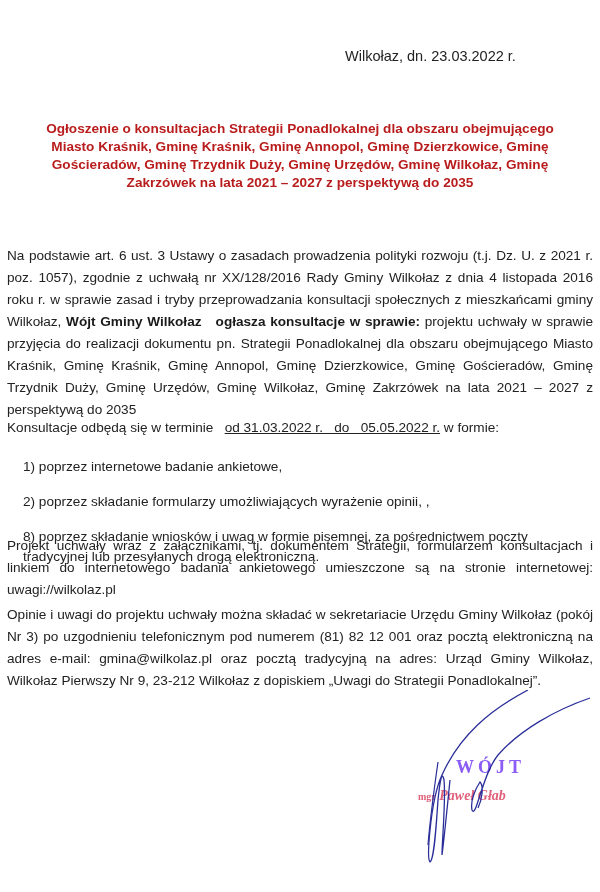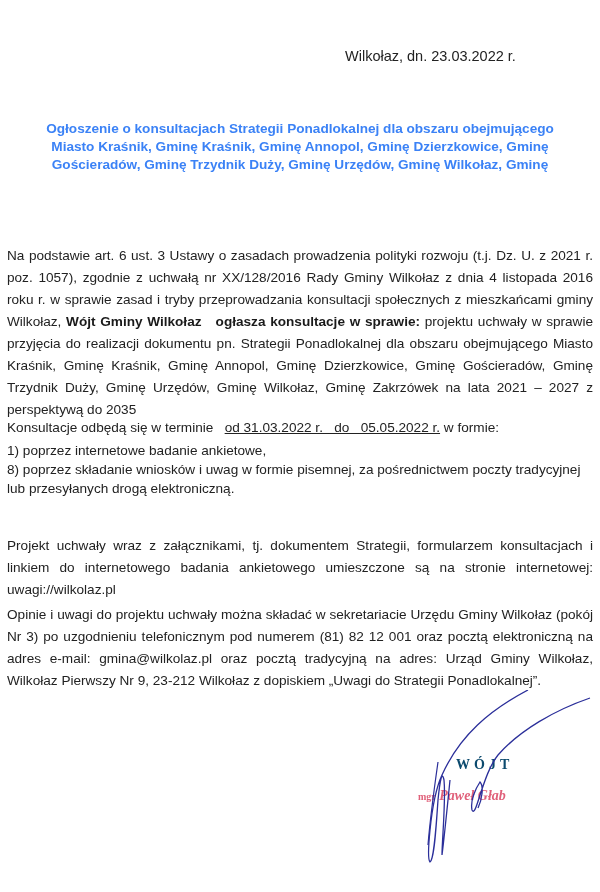--- a/index.html
+++ b/index.html
@@ -8,76 +8,78 @@
     font-family: "Liberation Sans", sans-serif; color: #1e1e1e;
   }
   .page { position: absolute; left: 0; top: 0; width: 600px; height: 892px; padding-left: 48px; }
   .date {
     position: absolute; left: 345px; top: 48px;
     font-size: 14.5px; color: #222;
   }
   .title {
     position: absolute; left: 8px; top: 120px; width: 584px;
     text-align: center; font-weight: bold; font-size: 13.6px; line-height: 18px;
-    color: #3b82f6;
+    color: #b91c1c;
   }
   .para {
     position: absolute; left: 7px; width: 586px;
     font-size: 13.6px; line-height: 22px; color: #222;
   }
   .justify { text-align: justify; text-align-last: left; }
   .p1 { top: 245px; }
   .p2 { top: 382px; margin-top: 35px; }
   .list { position: absolute; left: 7px; top: 441px; width: 586px; font-size: 13.6px; line-height: 19.2px; color:#222; }
-  .list div { margin: 0; }
+  .list div { margin: 16px; }
   .p3 { top: 535px; }
   .p4 { top: 604px; }
   b { font-weight: bold; color: #1a1a1a; }
   .u { text-decoration: underline; }
   .sig { position: absolute; left: 380px; top: 690px; width: 220px; height: 202px; }
   .stamp1 {
     position: absolute; left: 456px; top: 757px;
-    font-family: "Liberation Serif", serif; font-weight: bold; font-size: 14px;
-    letter-spacing: 4px; color: #0c4a6e;
+    font-family: "Liberation Serif", serif; font-weight: bold; font-size: 18px;
+    letter-spacing: 4px; color: #8b5cf6;
   }
   .stamp2 {
     position: absolute; left: 418px; top: 788px;
     font-family: "Liberation Serif", serif; font-weight: bold; font-style: italic; font-size: 14px;
     color: #e0607a;
   }
   .stamp2 .small { font-size: 10px; font-style: normal; }
 </style>
 </head>
 <body>
 
 <div class="page">
 
   <div class="date">Wilkołaz, dn. 23.03.2022 r.</div>
 
   <div class="title">
     <div>Ogłoszenie o konsultacjach Strategii Ponadlokalnej dla obszaru obejmującego</div>
     <div>Miasto Kraśnik, Gminę Kraśnik, Gminę Annopol, Gminę Dzierzkowice, Gminę</div>
     <div>Gościeradów, Gminę Trzydnik Duży, Gminę Urzędów, Gminę Wilkołaz, Gminę</div>
+    <div>Zakrzówek na lata 2021 – 2027 z perspektywą do 2035</div>
   </div>
 
   <div class="para p1 justify">
     <span>Na podstawie art. 6 ust. 3 Ustawy o zasadach prowadzenia polityki rozwoju (t.j. Dz. U. z 2021 r. poz. 1057), zgodnie z uchwałą nr XX/128/2016 Rady Gminy Wilkołaz z dnia 4 listopada 2016 roku r. w sprawie zasad i tryby przeprowadzania konsultacji społecznych z mieszkańcami gminy Wilkołaz,</span>
     <b>Wójt Gminy Wilkołaz</b>&nbsp;&nbsp;
     <b>ogłasza konsultacje w sprawie:</b>
     <span>projektu uchwały w sprawie przyjęcia do realizacji dokumentu pn. Strategii Ponadlokalnej dla obszaru obejmującego Miasto Kraśnik, Gminę Kraśnik, Gminę Annopol, Gminę Dzierzkowice, Gminę Gościeradów, Gminę Trzydnik Duży, Gminę Urzędów, Gminę Wilkołaz, Gminę Zakrzówek na lata 2021 – 2027 z perspektywą do 2035</span>
   </div>
 
   <div class="para p2">
     <span>Konsultacje odbędą się w terminie</span>&nbsp;&nbsp;
     <span class="u" style="white-space:pre">od 31.03.2022 r.   do   05.05.2022 r.</span>
     <span>w formie:</span>
   </div>
 
   <div class="list">
     <div>1) poprzez internetowe badanie ankietowe,</div>
+    <div>2) poprzez składanie formularzy umożliwiających wyrażenie opinii, ,</div>
     <div>8) poprzez składanie wniosków i uwag w formie pisemnej, za pośrednictwem poczty tradycyjnej lub przesyłanych drogą elektroniczną.</div>
   </div>
 
   <div class="para p3 justify">
     <span>Projekt uchwały wraz z załącznikami, tj. dokumentem Strategii, formularzem konsultacjach i linkiem do internetowego badania ankietowego umieszczone są na stronie internetowej:</span>
     <span>uwagi://wilkolaz.pl</span>
   </div>
 
   <div class="para p4 justify">
     <span>Opinie i uwagi do projektu uchwały można składać w sekretariacie Urzędu Gminy Wilkołaz (pokój Nr 3) po uzgodnieniu telefonicznym pod numerem  (81) 82 12 001 oraz pocztą elektroniczną na adres e-mail:</span>

